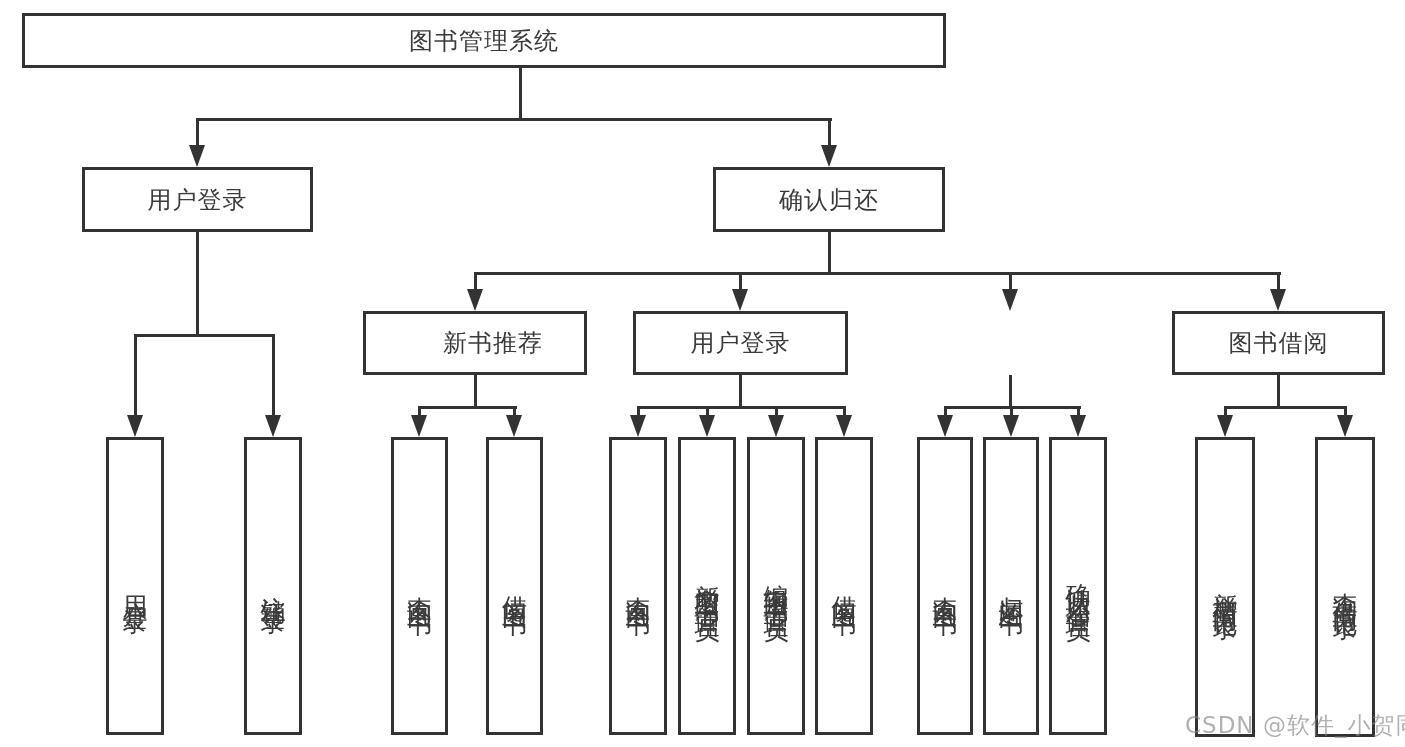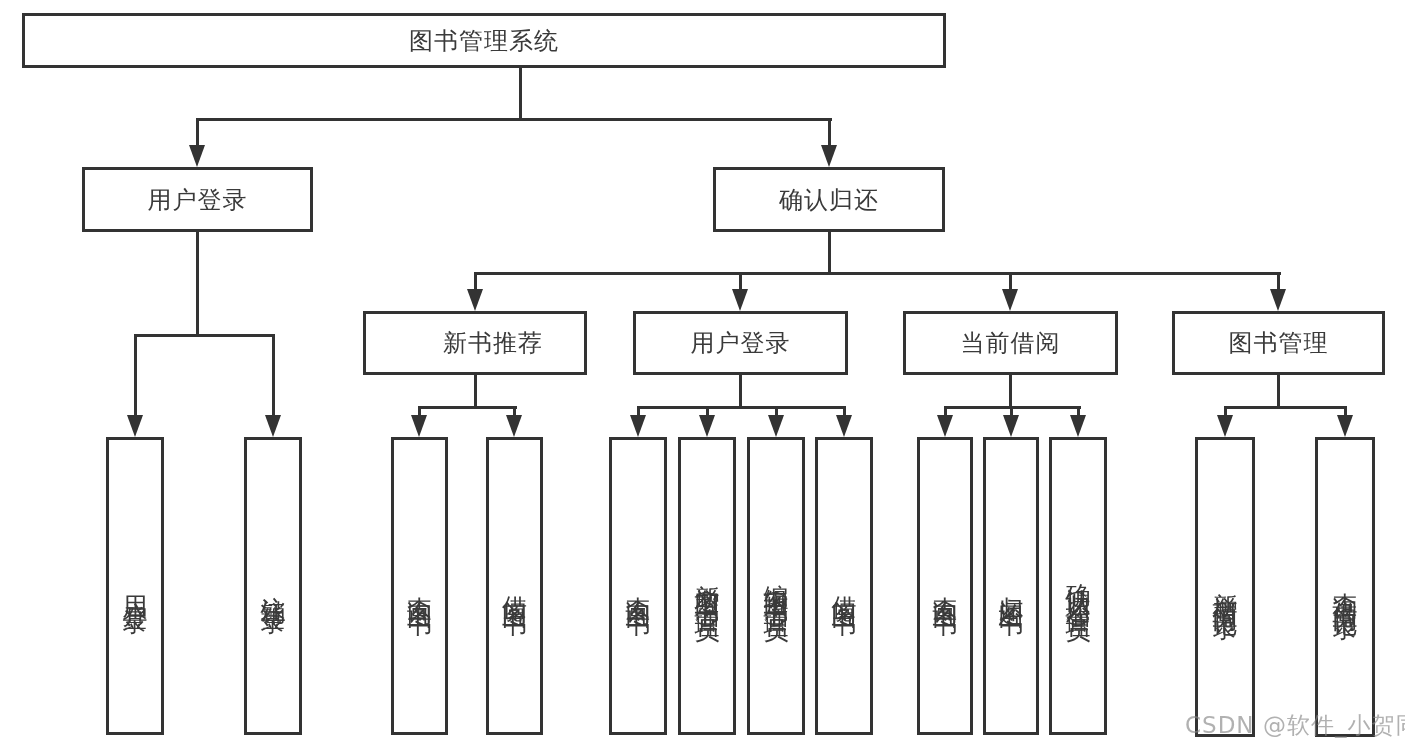--- a/index.html
+++ b/index.html
@@ -102,25 +102,22 @@
   <div class="arrow" style="left:1002px; top:289px;"></div>
   <div class="line" style="left:1277px; top:272px; width:3px; height:19px;"></div>
   <div class="arrow" style="left:1270px; top:289px;"></div>
 
   <div class="hbox" style="left:363px; top:311px; width:224px; height:64px;padding-left:36px;">
     <span>新书推荐</span>
   </div>
   <div class="hbox" style="left:633px; top:311px; width:215px; height:64px;">
     <span>用户登录</span>
   </div>
-  <div class="hbox" style="left:903px; top:311px; width:215px; height:64px;">
-    <span>当前借阅</span>
-  </div>
   <div class="hbox" style="left:1172px; top:311px; width:213px; height:64px;">
-    <span>图书管理</span>
+    <span>图书借阅</span>
   </div>
 
   <div class="line" style="left:474px; top:375px; width:3px; height:33px;"></div>
   <div class="line" style="left:418px; top:406px; width:99px; height:3px;"></div>
   <div class="line" style="left:418px; top:406px; width:3px; height:12px;"></div>
   <div class="arrow" style="left:411px; top:415px;"></div>
   <div class="line" style="left:513px; top:406px; width:3px; height:12px;"></div>
   <div class="arrow" style="left:506px; top:415px;"></div>
 
   <div class="line" style="left:739px; top:375px; width:3px; height:33px;"></div>

